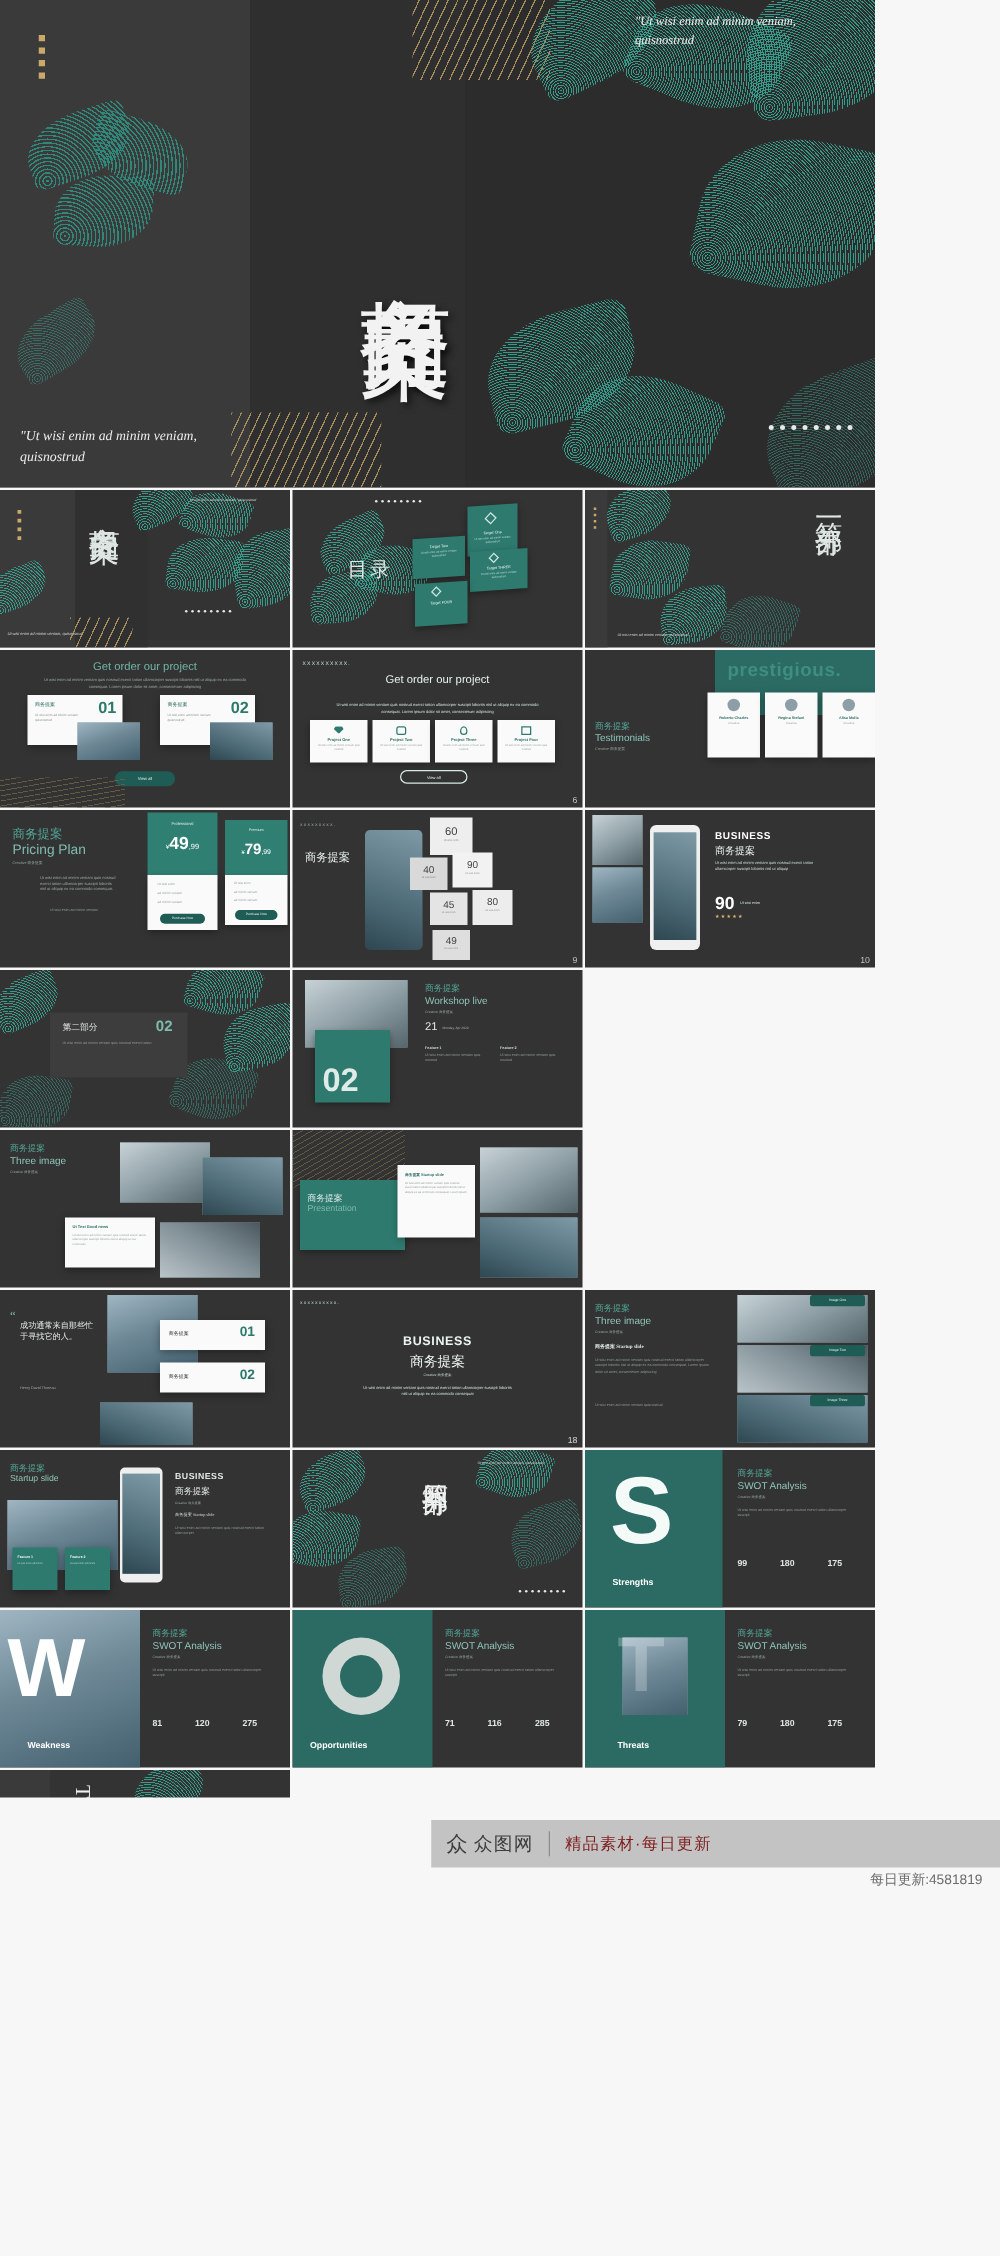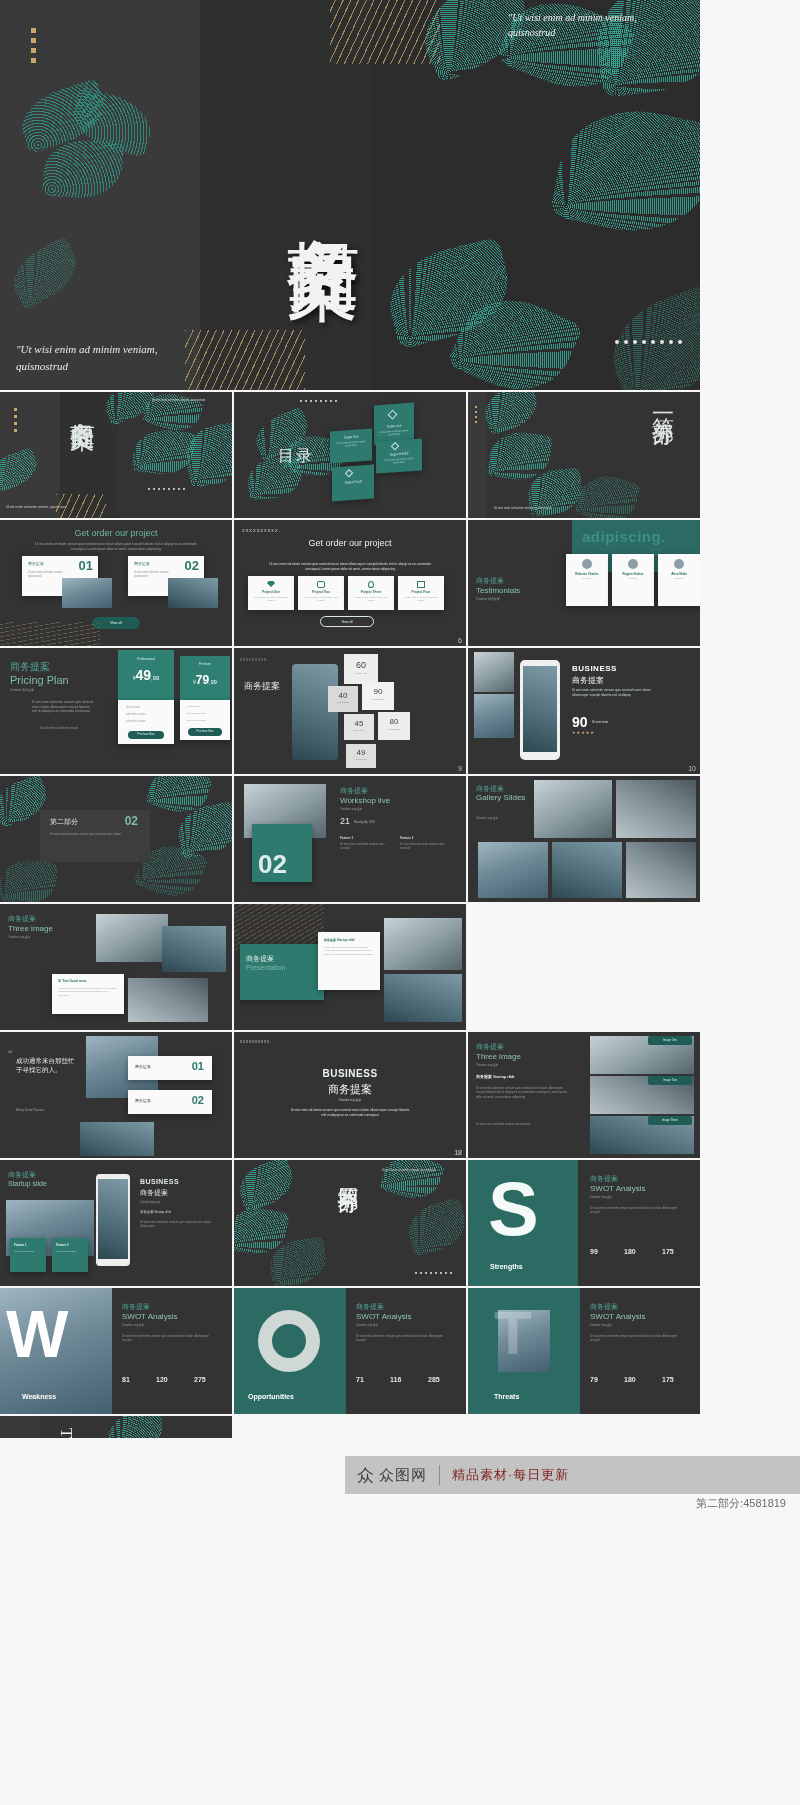--- a/index.html
+++ b/index.html
@@ -287,21 +287,21 @@
           <div style="position:absolute;left:19px;top:5px;width:8px;height:7px;border:.8px solid #2e7a6f;"></div>
           <div style="position:absolute;left:0;right:0;top:14px;text-align:center;font-size:3.2px;font-weight:700;color:#2f6f64;">Project Four</div>
           <div style="position:absolute;left:5px;right:5px;top:20px;font-size:2.2px;line-height:1.4;color:#9aa8a4;text-align:center;">Ut wisi enim ad minim veniam quis nostrud</div>
         </div>
         <div style="position:absolute;left:86px;top:96px;width:54px;height:11px;border:.7px solid #d8eae5;border-radius:14px;color:#e6f2ef;font-size:3.2px;text-align:center;line-height:11px;">View all</div>
         <div class="num">6</div>
       </div>
 
       <div class="cell">
         <div class="teal" style="position:absolute;left:104px;top:0;right:0;height:52px;"></div>
-        <div style="position:absolute;left:114px;top:8px;font-size:15px;font-weight:700;color:#3f8f80;letter-spacing:.5px;">adipiscing.</div>
+        <div style="position:absolute;left:114px;top:8px;font-size:15px;font-weight:700;color:#3f8f80;letter-spacing:.5px;">prestigious.</div>
         <div class="t-tealcn" style="position:absolute;left:8px;top:56px;font-size:7px;">商务提案</div>
         <div style="position:absolute;left:8px;top:66px;font-size:8px;color:#89c4b7;">Testimonials</div>
         <div style="position:absolute;left:8px;top:77px;font-size:3px;color:#8fa09c;">Creative 商务提案</div>
         <div class="wcard" style="position:absolute;left:98px;top:34px;width:42px;height:52px;">
           <div style="position:absolute;left:16px;top:5px;width:10px;height:10px;border-radius:50%;background:#8e9ea6;"></div>
           <div style="position:absolute;left:0;right:0;top:18px;text-align:center;font-size:3px;font-weight:700;color:#2f6f64;">Roberto Charles</div>
           <div style="position:absolute;left:0;right:0;top:23px;text-align:center;font-size:2.4px;color:#9aa8a4;">Creative</div>
         </div>
         <div class="wcard" style="position:absolute;left:144px;top:34px;width:42px;height:52px;">
           <div style="position:absolute;left:16px;top:5px;width:10px;height:10px;border-radius:50%;background:#8e9ea6;"></div>
@@ -421,30 +421,20 @@
         <div style="position:absolute;left:106px;top:20px;font-size:8px;color:#8ec4b7;text-align:right;">Workshop live</div>
         <div style="position:absolute;left:106px;top:31px;font-size:2.8px;color:#8fa09c;">Creative 商务提案</div>
         <div style="position:absolute;left:106px;top:40px;font-size:9px;font-weight:400;color:#dfe8e5;">21</div>
         <div style="position:absolute;left:120px;top:45px;font-size:2.6px;color:#9fb0ac;">Monday, Apr 2020</div>
         <div style="position:absolute;left:106px;top:60px;font-size:3px;font-weight:700;color:#cfdad7;">Feature 1</div>
         <div class="micro2" style="position:absolute;left:106px;top:66px;width:50px;">Ut wisi enim ad minim veniam quis nostrud</div>
         <div style="position:absolute;left:166px;top:60px;font-size:3px;font-weight:700;color:#cfdad7;">Feature 2</div>
         <div class="micro2" style="position:absolute;left:166px;top:66px;width:50px;">Ut wisi enim ad minim veniam quis nostrud</div>
       </div>
 
-      <div class="cell">
-        <div class="t-tealcn" style="position:absolute;left:8px;top:8px;font-size:7px;">商务提案</div>
-        <div style="position:absolute;left:8px;top:18px;font-size:8px;color:#8ec4b7;line-height:1.1;width:54px;">Gallery Slides</div>
-        <div style="position:absolute;left:8px;top:40px;font-size:2.8px;color:#8fa09c;">Creative 商务提案</div>
-        <div class="photo b" style="position:absolute;left:66px;top:4px;width:78px;height:58px;"></div>
-        <div class="photo d" style="position:absolute;left:148px;top:4px;width:80px;height:58px;"></div>
-        <div class="photo" style="position:absolute;left:10px;top:66px;width:70px;height:56px;"></div>
-        <div class="photo c" style="position:absolute;left:84px;top:66px;width:70px;height:56px;"></div>
-        <div class="photo d" style="position:absolute;left:158px;top:66px;width:70px;height:56px;"></div>
-      </div>
     </div>
 
     <div class="row">
       <div class="cell">
         <div class="t-tealcn" style="position:absolute;left:8px;top:10px;font-size:7px;">商务提案</div>
         <div style="position:absolute;left:8px;top:20px;font-size:8px;color:#8ec4b7;">Three image</div>
         <div style="position:absolute;left:8px;top:31px;font-size:2.8px;color:#8fa09c;">Creative 商务提案</div>
         <div class="photo b" style="position:absolute;left:96px;top:10px;width:72px;height:48px;"></div>
         <div class="photo c" style="position:absolute;left:162px;top:22px;width:64px;height:46px;"></div>
         <div class="wcard" style="position:absolute;left:52px;top:70px;width:72px;height:40px;">
@@ -631,16 +621,16 @@
   <div class="footer">
     <div class="wm-bar"></div>
     <div class="wm-center">
       <div class="wm-logo">
         <span class="wm-logo-mark">众</span>
         <span class="wm-logo-text">众图网</span>
       </div>
       <span class="wm-div"></span>
       <span class="wm-slogan">精品素材·每日更新</span>
     </div>
-    <div class="wm-code">第二部分:4581819</div>
+    <div class="wm-code">每日更新:4581819</div>
   </div>
 
 </div>
 
 </body></html>

